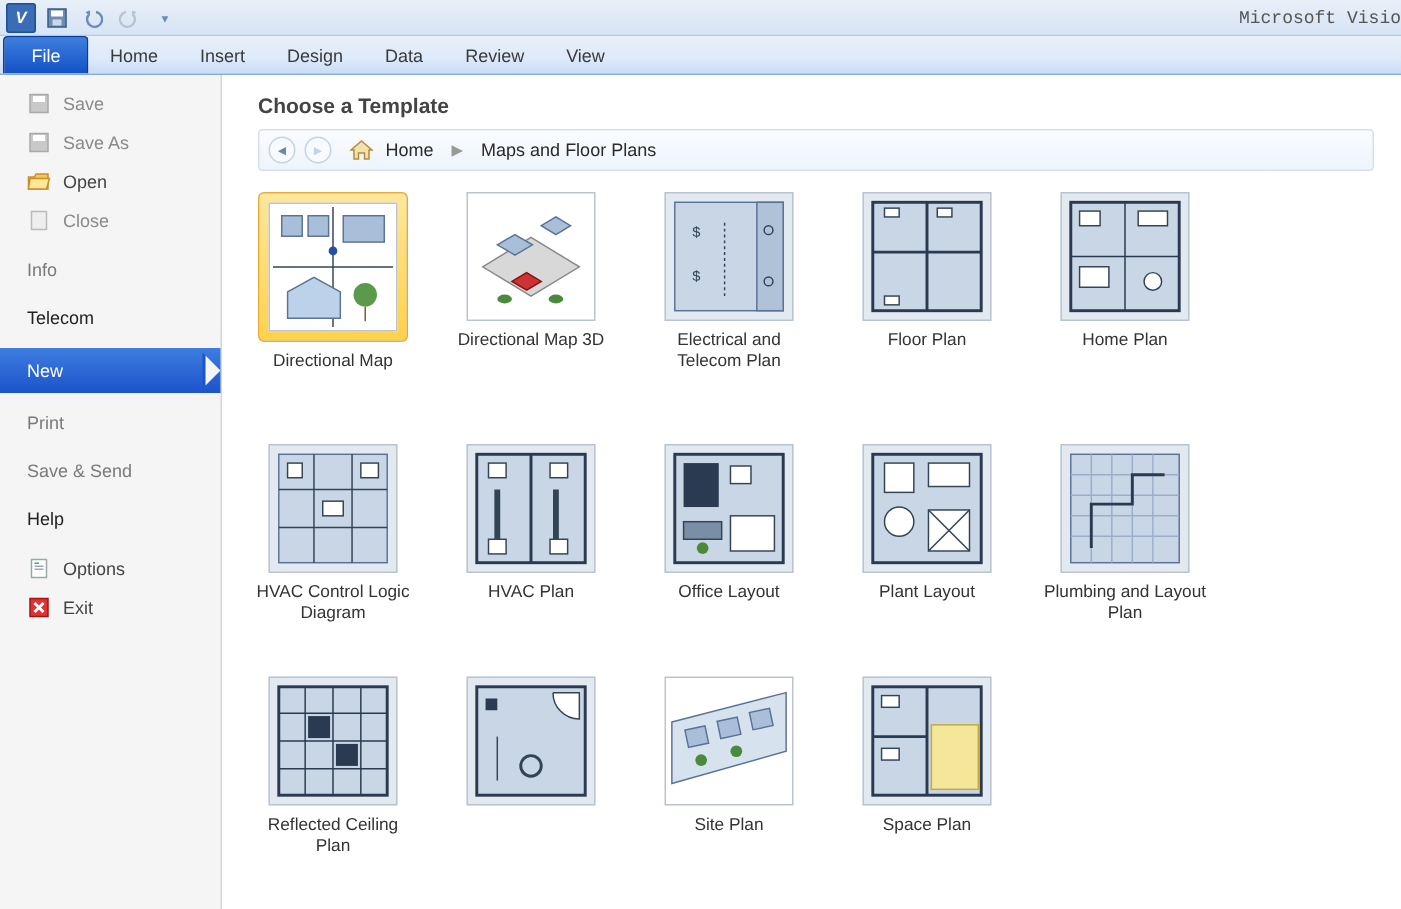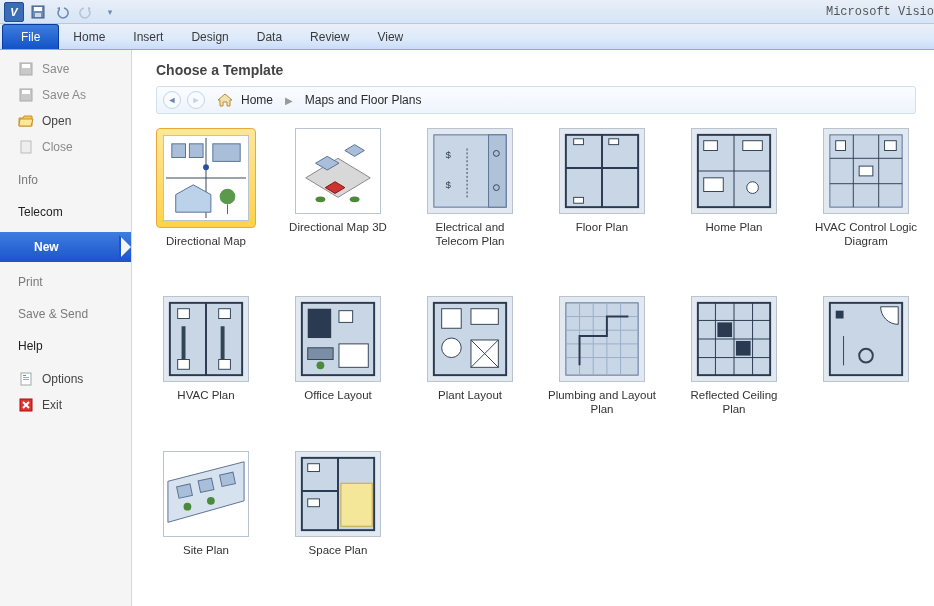--- a/index.html
+++ b/index.html
@@ -6,27 +6,27 @@
   body { width: 934px; height: 606px; background: #fff; overflow: hidden; font-size: 12px; color: #444; }
   .titlebar { height: 24px; background: linear-gradient(#e8eff8,#d6e4f5); border-bottom: 1px solid #b5c9e2; display: flex; align-items: center; }
   .titlebar .qat { display: flex; align-items: center; padding: 0 4px; gap: 4px; }
   .qat-btn { width: 20px; height: 20px; display: flex; align-items: center; justify-content: center; border-radius: 2px; }
   .app-logo { width: 20px; height: 20px; background: #3a6db5; border: 1px solid #1d4f97; border-radius: 2px; display: flex; align-items: center; justify-content: center; color: #fff; font-weight: bold; font-size: 11px; font-style: italic; }
   .titlebar .title { flex: 1; text-align: right; color: #555; font-size: 12px; font-family: Liberation Mono, monospace; }
   .ribbon-tabs { height: 26px; background: linear-gradient(#e8eff8,#ddeafb 60%,#c9dcf6); border-bottom: 1px solid #8aa9d6; display: flex; align-items: center; }
   .ribbon-tab { padding: 5px 14px 5px 14px; font-size: 12px; color: #3a3a3a; cursor: pointer; }
   .ribbon-tab.file { background: linear-gradient(#3d7edd,#1352c8); color: #fff; border-top-left-radius: 3px; border-top-right-radius: 3px; margin-left: 2px; padding: 5px 18px; border: 1px solid #0a3a9e; border-bottom: none; }
   .body-area { display: flex; height: calc(100% - 50px); }
-  .side { width: 132px; background: #f5f5f5; border-right: 1px solid #d7d7d7; padding-top: 6px; }
+  .side { width: 148px; background: #f5f5f5; border-right: 1px solid #d7d7d7; padding-top: 6px; }
   .side-item { display: flex; align-items: center; gap: 8px; padding: 5px 10px 5px 18px; color: #8a8a8a; font-size: 12px; cursor: pointer; }
   .side-item.enabled { color: #444; }
   .side-item .ico { width: 16px; height: 16px; display: flex; align-items: center; justify-content: center; }
   .side-sep { height: 8px; }
   .side-item.plain { padding-left: 18px; color: #7a7a7a; }
-  .side-item.active { background: linear-gradient(#3f7de0,#1b54cb); color: #fff; position: relative; padding: 8px 10px 8px 34px; font-weight: bold; }
+  .side-item.active { background: linear-gradient(#3f7de0,#1b54cb); color: #fff; position: relative; padding: 8px 10px 8px 18px; }
   .side-item.active::after { content: ""; position: absolute; right: -10px; top: 50%; transform: translateY(-50%); border: 10px solid transparent; border-left-color: #f5f5f5; filter: none; }
   .side-item.active::before { content: ""; position: absolute; right: -12px; top: 50%; transform: translateY(-50%); border: 12px solid transparent; border-left-color: #1b54cb; }
   .side-item.dark { color: #222; font-weight: 500; }
   .main { flex: 1; padding: 12px 18px 0 24px; overflow: auto; }
   .main h2 { font-size: 14px; font-weight: bold; color: #444; margin-bottom: 8px; }
   .crumb-bar { height: 28px; background: linear-gradient(#fafcff,#eef4fc); border: 1px solid #d1dff0; border-radius: 3px; display: flex; align-items: center; padding: 0 6px; gap: 6px; margin-bottom: 14px; }
   .nav-arrow { width: 18px; height: 18px; border: 1px solid #c4d3e8; border-radius: 9px; background: #f7fbff; display: flex; align-items: center; justify-content: center; font-size: 9px; color: #6f87a7; cursor: pointer; }
   .crumb-home-ico { display: flex; align-items: center; justify-content: center; margin-left: 6px; }
   .crumb-link { color: #2a2a2a; font-size: 12px; padding: 0 2px; cursor: pointer; }
   .crumb-sep { color: #999; font-size: 10px; padding: 0 4px; }

